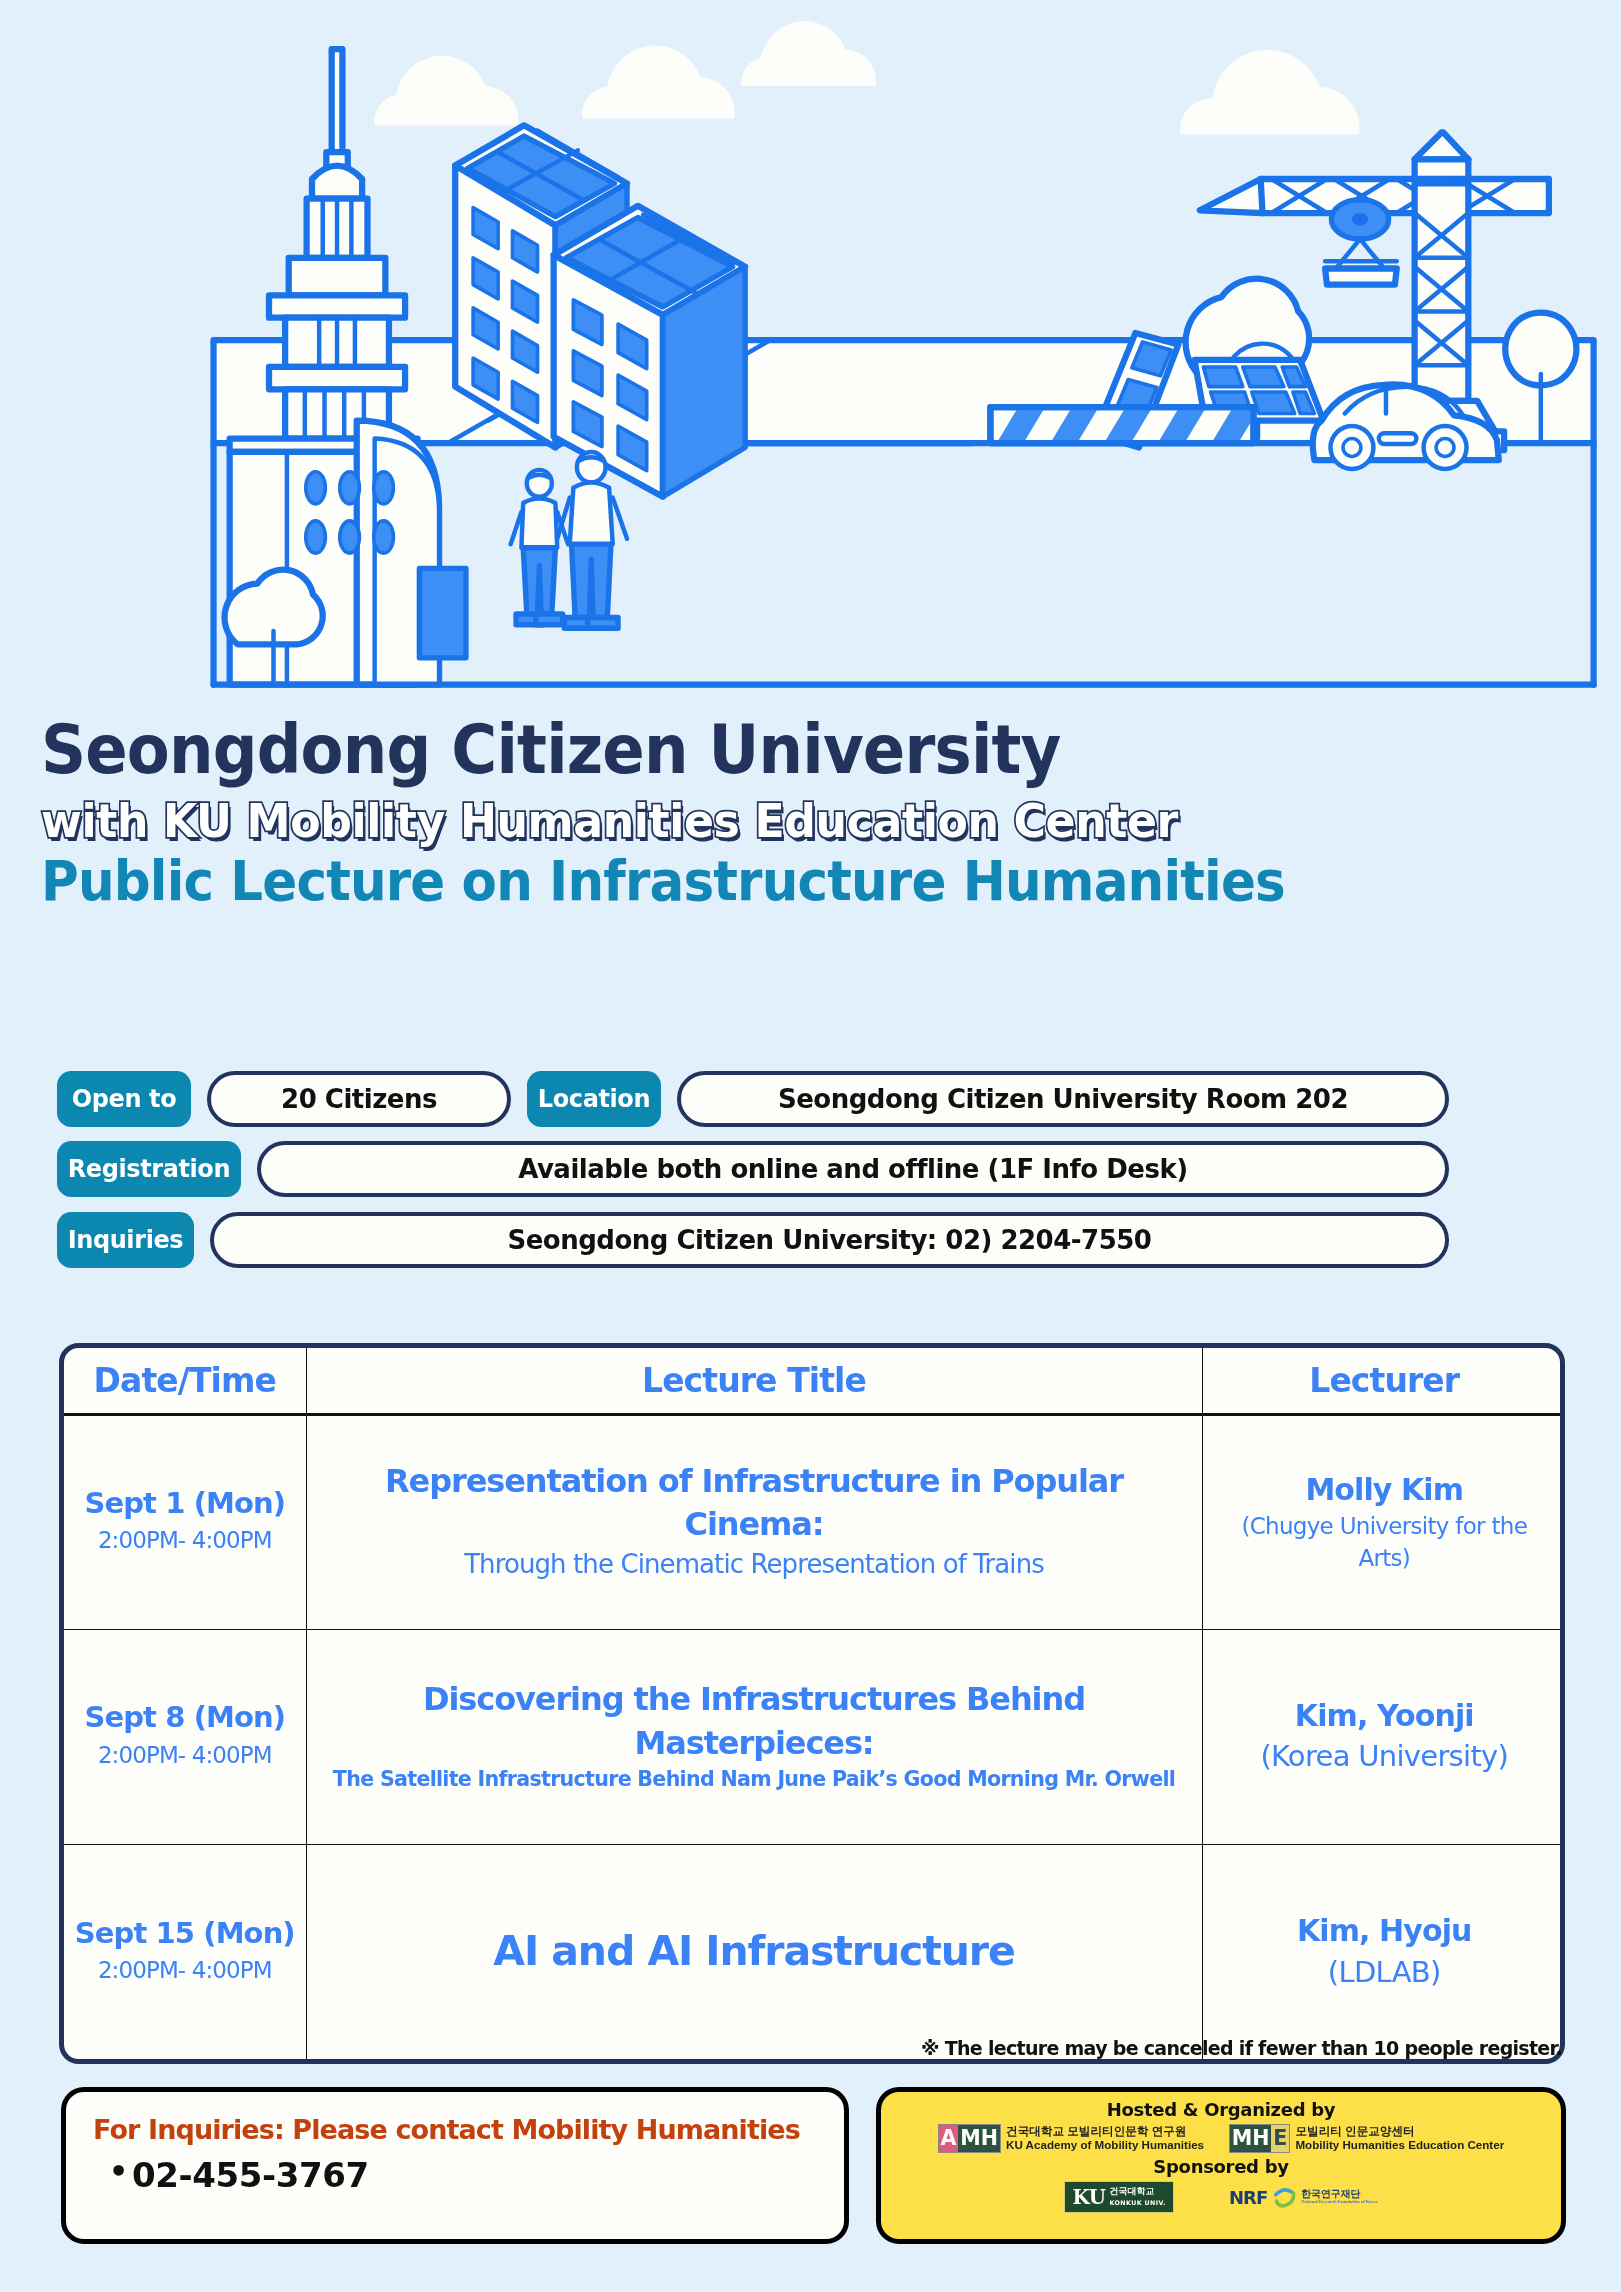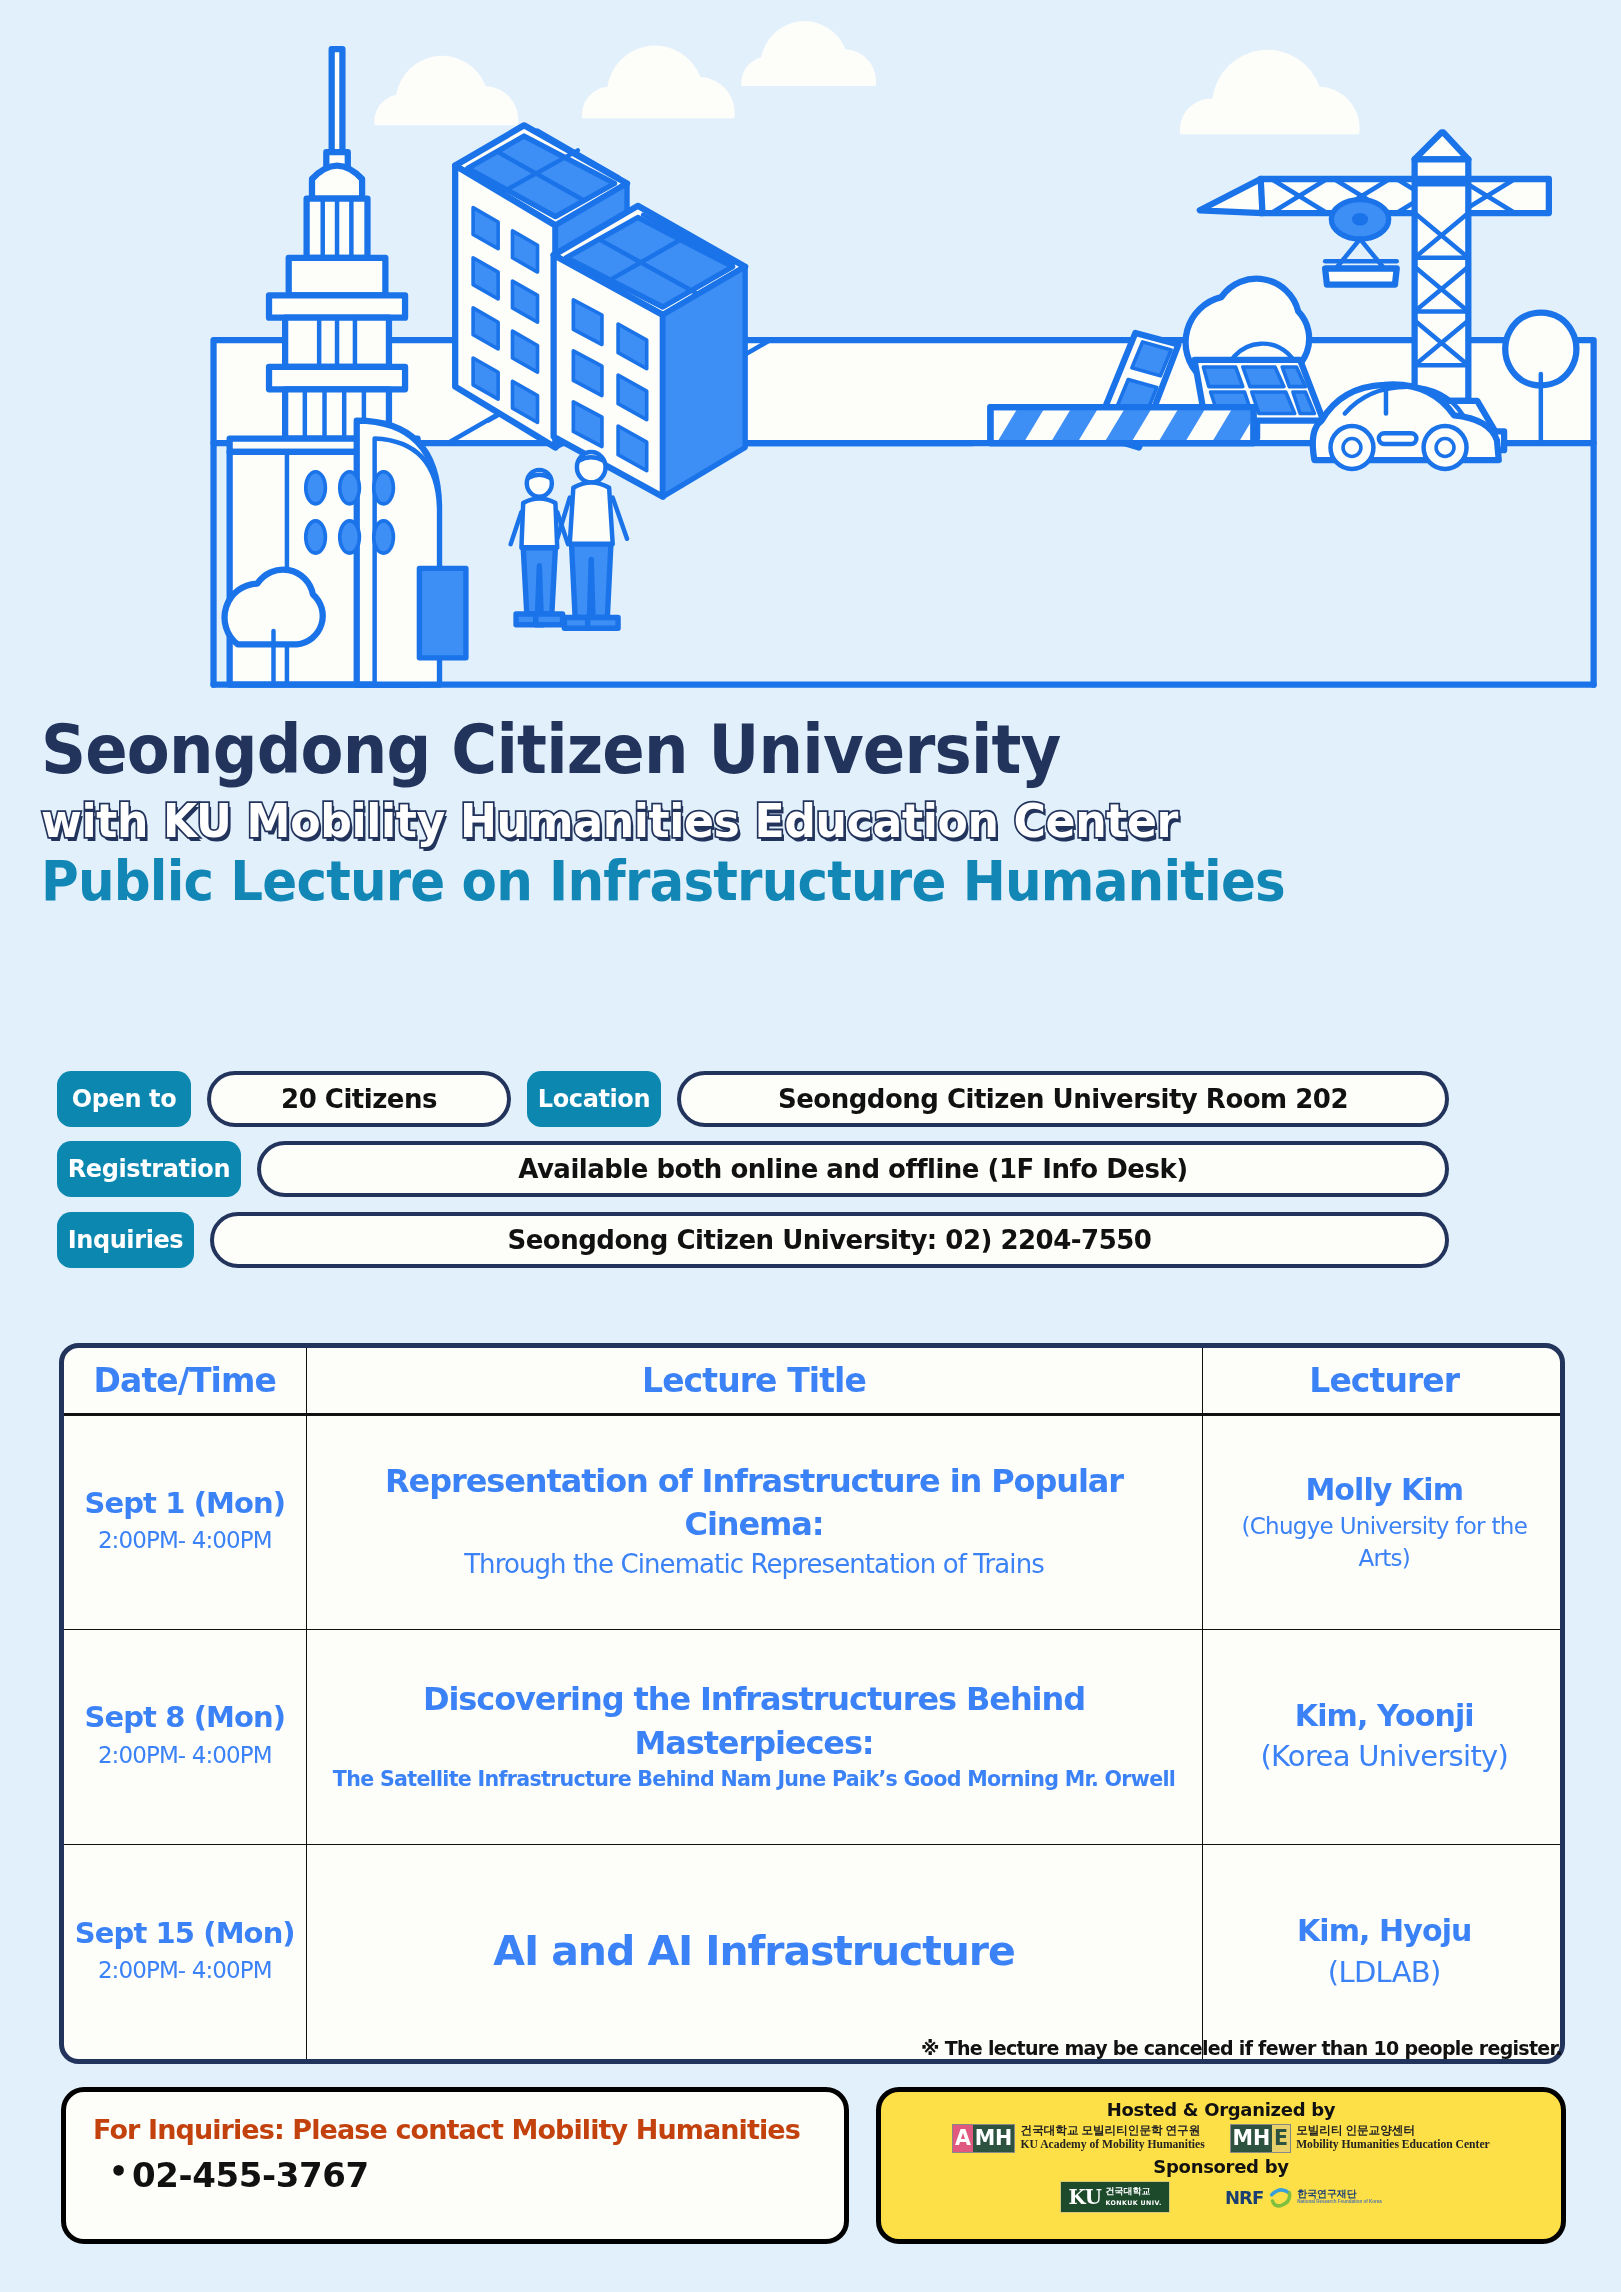--- a/index.html
+++ b/index.html
@@ -312,21 +312,21 @@
     line-height: 27px;
     padding: 0 1.8px;
     color: #ffffff;
   }
   .amh-a { background: #e05a7f; }
   .amh-mh { background: #2d5340; }
   .mhe-mh { background: #2d5340; }
   .mhe-e { background: #e8d06a; color: #2d5340; }
   .logo-text {
     text-align: left;
-    font-family: Liberation Serif, serif;
+    font-family: Liberation Sans, sans-serif;
     font-size: 11.6px;
     font-weight: bold;
     color: #222222;
     line-height: 1.25;
     white-space: nowrap;
   }
   .sponsor-logos {
     display: flex;
     align-items: center;
     justify-content: center;
@@ -362,21 +362,21 @@
     gap: 5.4px;
   }
   .nrf-letters {
     font-family: "DejaVu Sans", sans-serif;
     font-weight: bold;
     font-size: 18px;
     color: #1b3f73;
     letter-spacing: -0.9px;
   }
   .nrf-sub {
-    font-family: Liberation Sans, sans-serif;
+    font-family: Liberation Serif, serif;
     font-size: 9.9px;
     font-weight: bold;
     color: #1b3f73;
     text-align: left;
     line-height: 1.1;
   }
   .nrf-sub .nrf-en { font-size: 4.5px; color: #5577aa; display: block; }
 </style>
 </head>
 <body>

